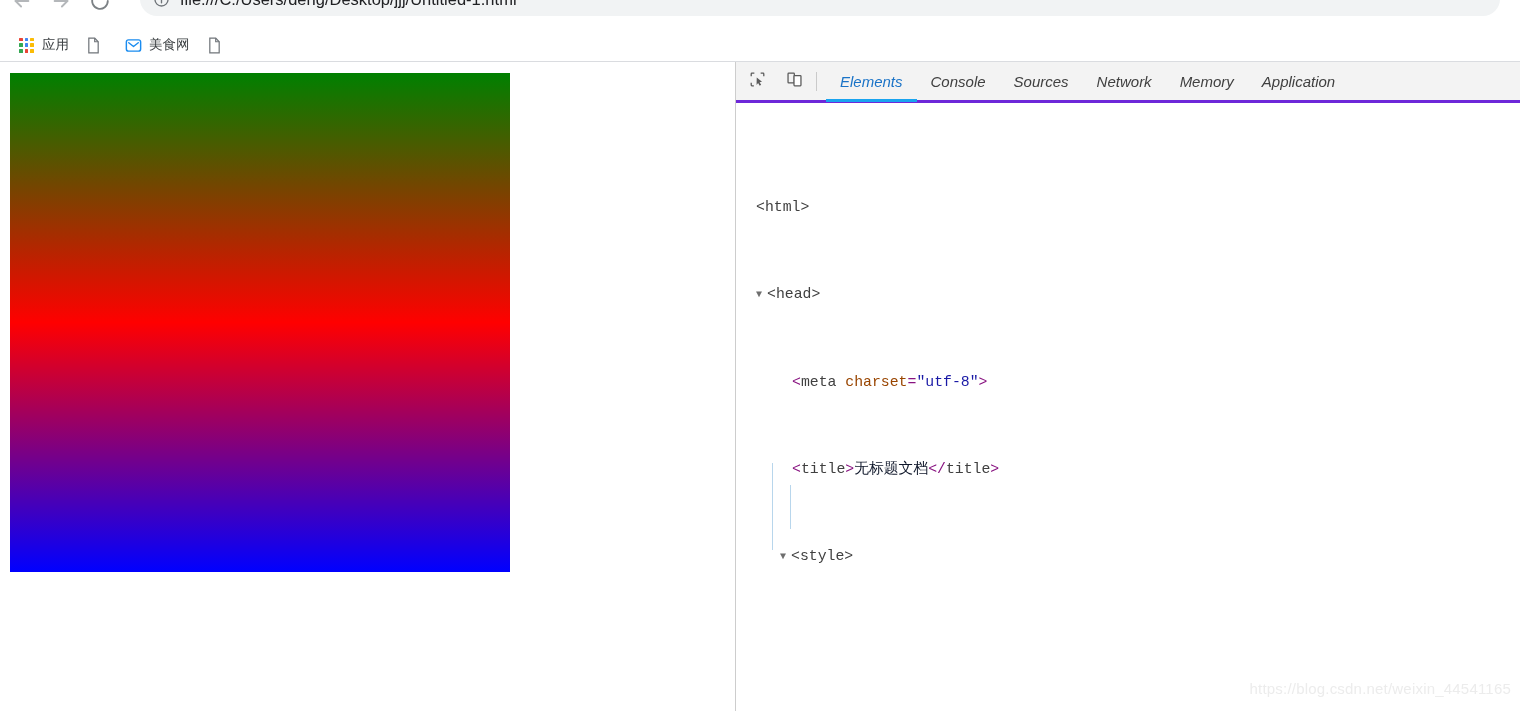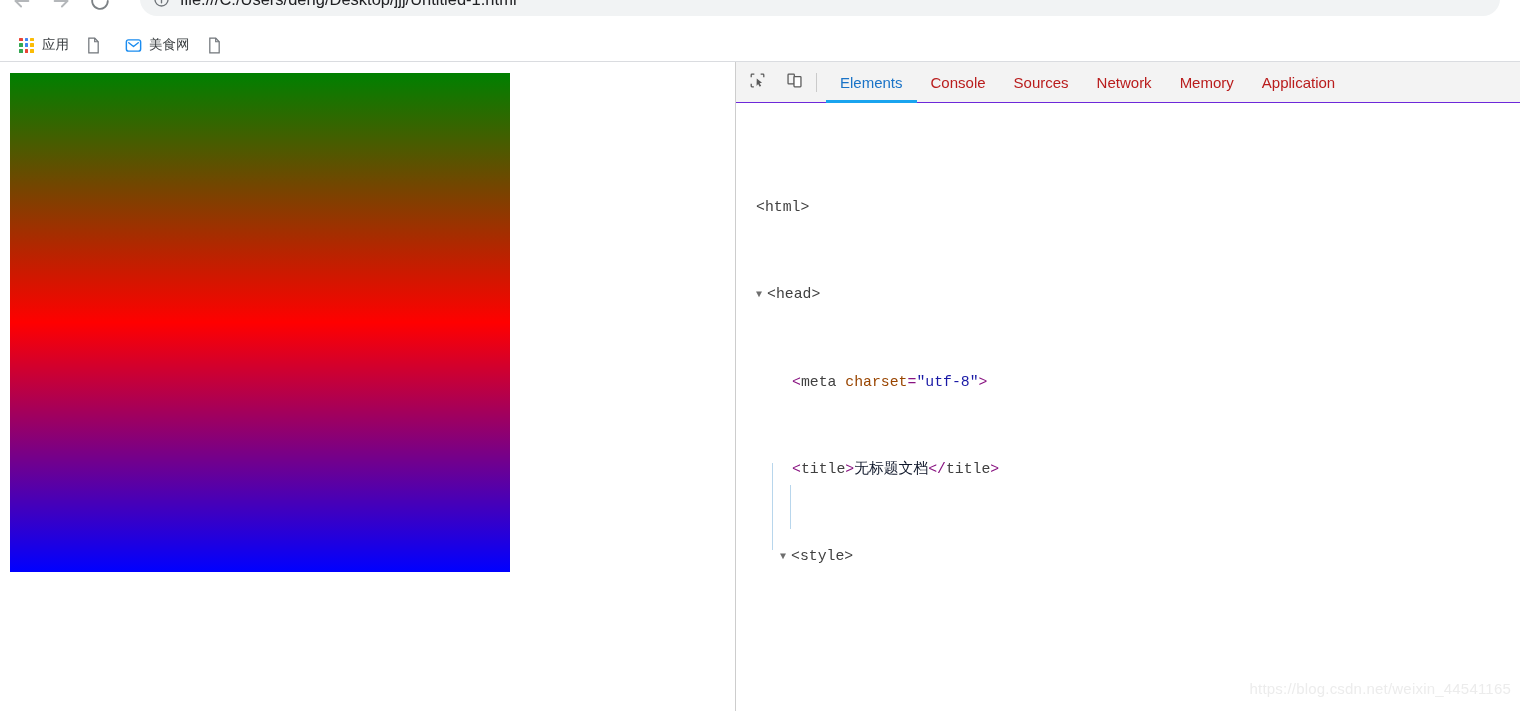--- a/index.html
+++ b/index.html
@@ -158,22 +158,23 @@
     border-left: 1px solid #cdcdcd;
     box-sizing: border-box;
     overflow: hidden;
   }
   #devtools-toolbar {
     position: relative;
     height: 41px;
     display: flex;
     align-items: center;
     background: #f3f3f3;
-    border-bottom: 1px solid #6d28d9;
+    border-bottom: 3px solid #6d28d9;
     box-sizing: border-box;
+    font-style: italic;
   }
   .dt-icon-btn {
     width: 31px; height: 31px;
     margin-left: 6px;
     display: flex; align-items: center; justify-content: center;
     border-radius: 2px;
     cursor: default;
   }
   #toolbar-divider {
     width: 1px;
@@ -181,21 +182,21 @@
     background: #cacaca;
     margin: 0 9px 0 6px;
   }
   .dt-tab {
     position: relative;
     height: 41px;
     padding: 0 14px;
     display: flex;
     align-items: center;
     font-size: 15px;
-    color: #b91c1c;
+    color: #404040;
     font-family: "Liberation Sans", sans-serif;
     white-space: nowrap;
     cursor: default;
     box-sizing: border-box;
   }
   .dt-tab.active { color: #1a73c7; }
   .dt-tab.active::after {
     content: "";
     position: absolute;
     left: 0; right: 0; bottom: 0;

